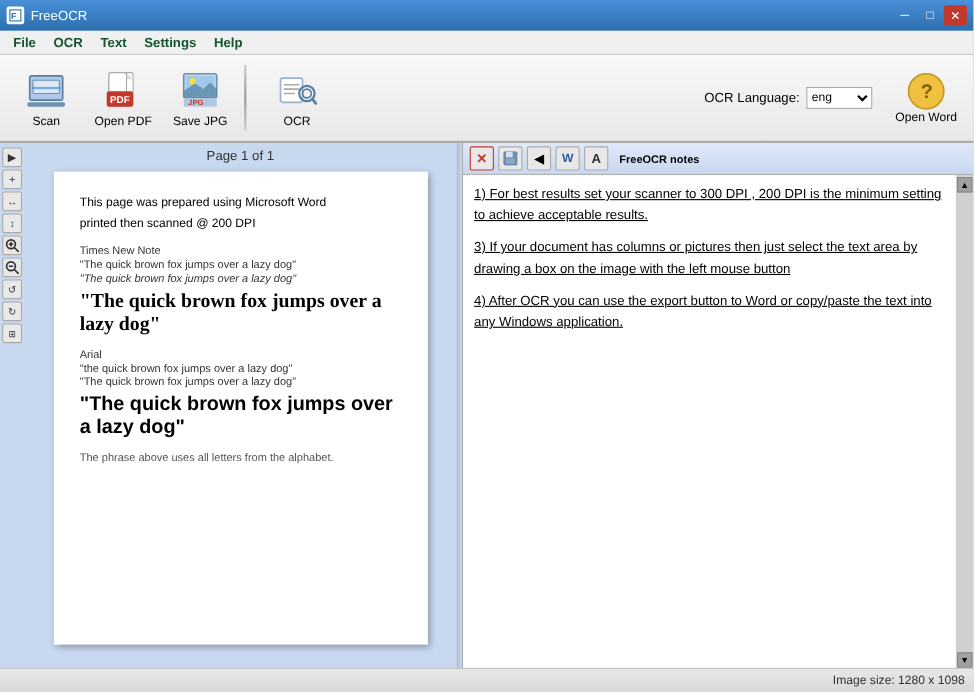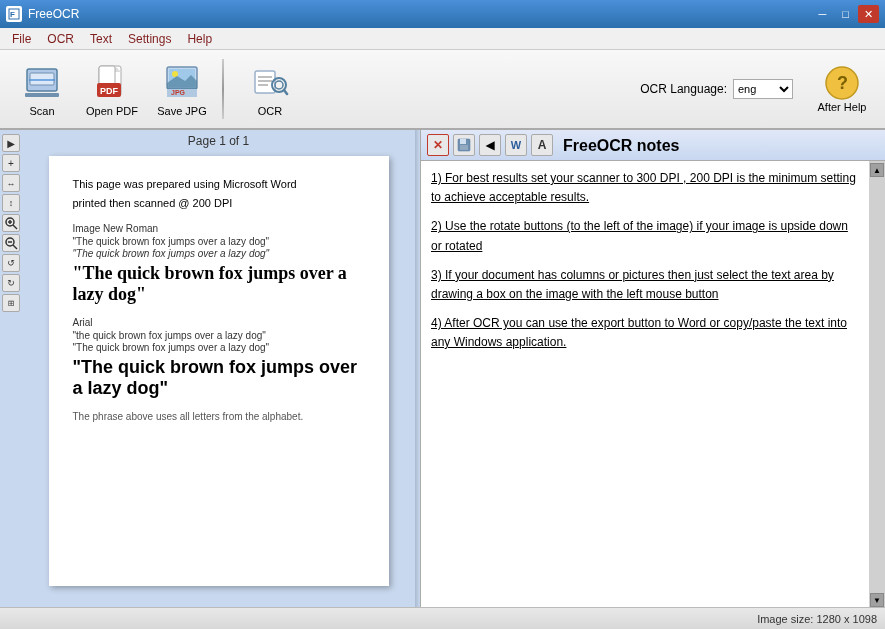--- a/index.html
+++ b/index.html
@@ -62,21 +62,22 @@
       height: 22px;
       display: flex;
       align-items: center;
       padding: 0 4px;
       border-bottom: 1px solid #ccc;
     }
     .menu-item {
       padding: 2px 8px;
       font-size: 12px;
       cursor: pointer;
-      color: #7f1d1d;
+      color: #14532d;
+      font-weight: bold;
     }
 
     
     #toolbar {
       background: linear-gradient(to bottom, #f8f8f8 0%, #e8e8e8 100%);
       height: 80px;
       display: flex;
       align-items: center;
       padding: 4px 8px;
       border-bottom: 2px solid #aaa;
@@ -233,21 +234,21 @@
       display: flex;
       align-items: center;
       justify-content: center;
       cursor: pointer;
       font-size: 12px;
       border: 1px solid #aaa;
       background: #e8e8e8;
       border-radius: 2px;
     }
     #notes-title {
-      font-size: 16px;
+      font-size: 10px;
       font-weight: bold;
       color: #000;
       padding: 4px 6px 2px 6px;
     }
     #notes-content {
       flex: 1;
       overflow-y: auto;
       padding: 8px 10px;
       font-size: 12px;
       line-height: 1.6;
@@ -366,21 +367,21 @@
       <option>spa</option>
     </select>
 
     <div class="help-btn">
       <div>
         <svg width="36" height="36" viewBox="0 0 36 36">
           <circle cx="18" cy="18" r="16" fill="#f0c040" stroke="#c09820" stroke-width="1.5"></circle>
           <text x="13" y="24" font-size="18" font-weight="bold" fill="#7a6000">?</text>
         </svg>
       </div>
-      <span style="font-size:11px;">After Help</span>
+      <span style="font-size:11px;">Open Word</span>
     </div>
   </div>
 </div>
 
 <div id="main-area">
 
   <div id="image-panel">
 
     <div id="image-panel-toolbar">
       <div class="img-tool-btn">▶</div>
@@ -406,21 +407,21 @@
       <div class="img-tool-btn" style="font-size:9px;">↻</div>
       <div class="img-tool-btn" style="font-size:8px;">⊞</div>
     </div>
 
     <div id="image-content">
       <div id="page-indicator">Page 1 of 1</div>
       <div id="document-page">
         <p class="doc-line">This page was prepared using Microsoft Word</p>
         <p class="doc-line">printed then scanned @ 200 DPI</p>
 
-        <p class="doc-font-label">Image New Roman</p>
+        <p class="doc-font-label">Times New Note</p>
         <p class="doc-sample-sm">"The quick brown fox jumps over a lazy dog"</p>
         <p class="doc-sample-sm" style="font-style:italic;">"The quick brown fox jumps over a lazy dog"</p>
         <p class="doc-sample-lg" style="font-family: 'Times New Roman', Times, serif; font-size:18px; font-weight:bold;">"The quick brown fox jumps over a lazy dog"</p>
 
         <p class="doc-font-label">Arial</p>
         <p class="doc-sample-sm">"the quick brown fox jumps over a lazy dog"</p>
         <p class="doc-sample-sm">"The quick brown fox  jumps over a lazy dog"</p>
         <p class="doc-sample-lg" style="font-family: Arial, sans-serif; font-size:18px; font-weight:bold;">"The quick brown fox jumps over a lazy dog"</p>
 
         <p class="doc-footer">The phrase above uses all letters from the alphabet.</p>
@@ -443,21 +444,20 @@
         </div>
         <div class="note-tool-btn">◀</div>
         <div class="note-tool-btn" style="font-size:11px; font-weight:bold; color:#2c5e9e;">W</div>
         <div class="note-tool-btn" style="font-size:12px; font-weight:bold; color:#333;">A</div>
         <span id="notes-title">FreeOCR notes</span>
       </div>
     </div>
     <div style="display:flex; flex:1; overflow:hidden;">
       <div id="notes-content">
         <p>1) For best results set your scanner to 300 DPI , 200 DPI is the minimum setting to achieve acceptable results.</p>
-        <p>2) Use the rotate buttons (to the left of the image) if your image is upside down or rotated</p>
         <p>3) If your document has columns or pictures then just select the text area by drawing a box on the image with the left mouse button</p>
         <p>4) After OCR you can use the export button to Word or copy/paste the text into any Windows application.</p>
       </div>
       <div style="width:16px; background:#d0d0d0; display:flex; flex-direction:column; align-items:center; padding-top:2px;">
         <div style="width:14px; height:14px; background:#a0a0a0; border:1px solid #888; display:flex; align-items:center; justify-content:center; font-size:8px;">▲</div>
         <div style="flex:1;"></div>
         <div style="width:14px; height:14px; background:#a0a0a0; border:1px solid #888; display:flex; align-items:center; justify-content:center; font-size:8px;">▼</div>
       </div>
     </div>
   </div>

